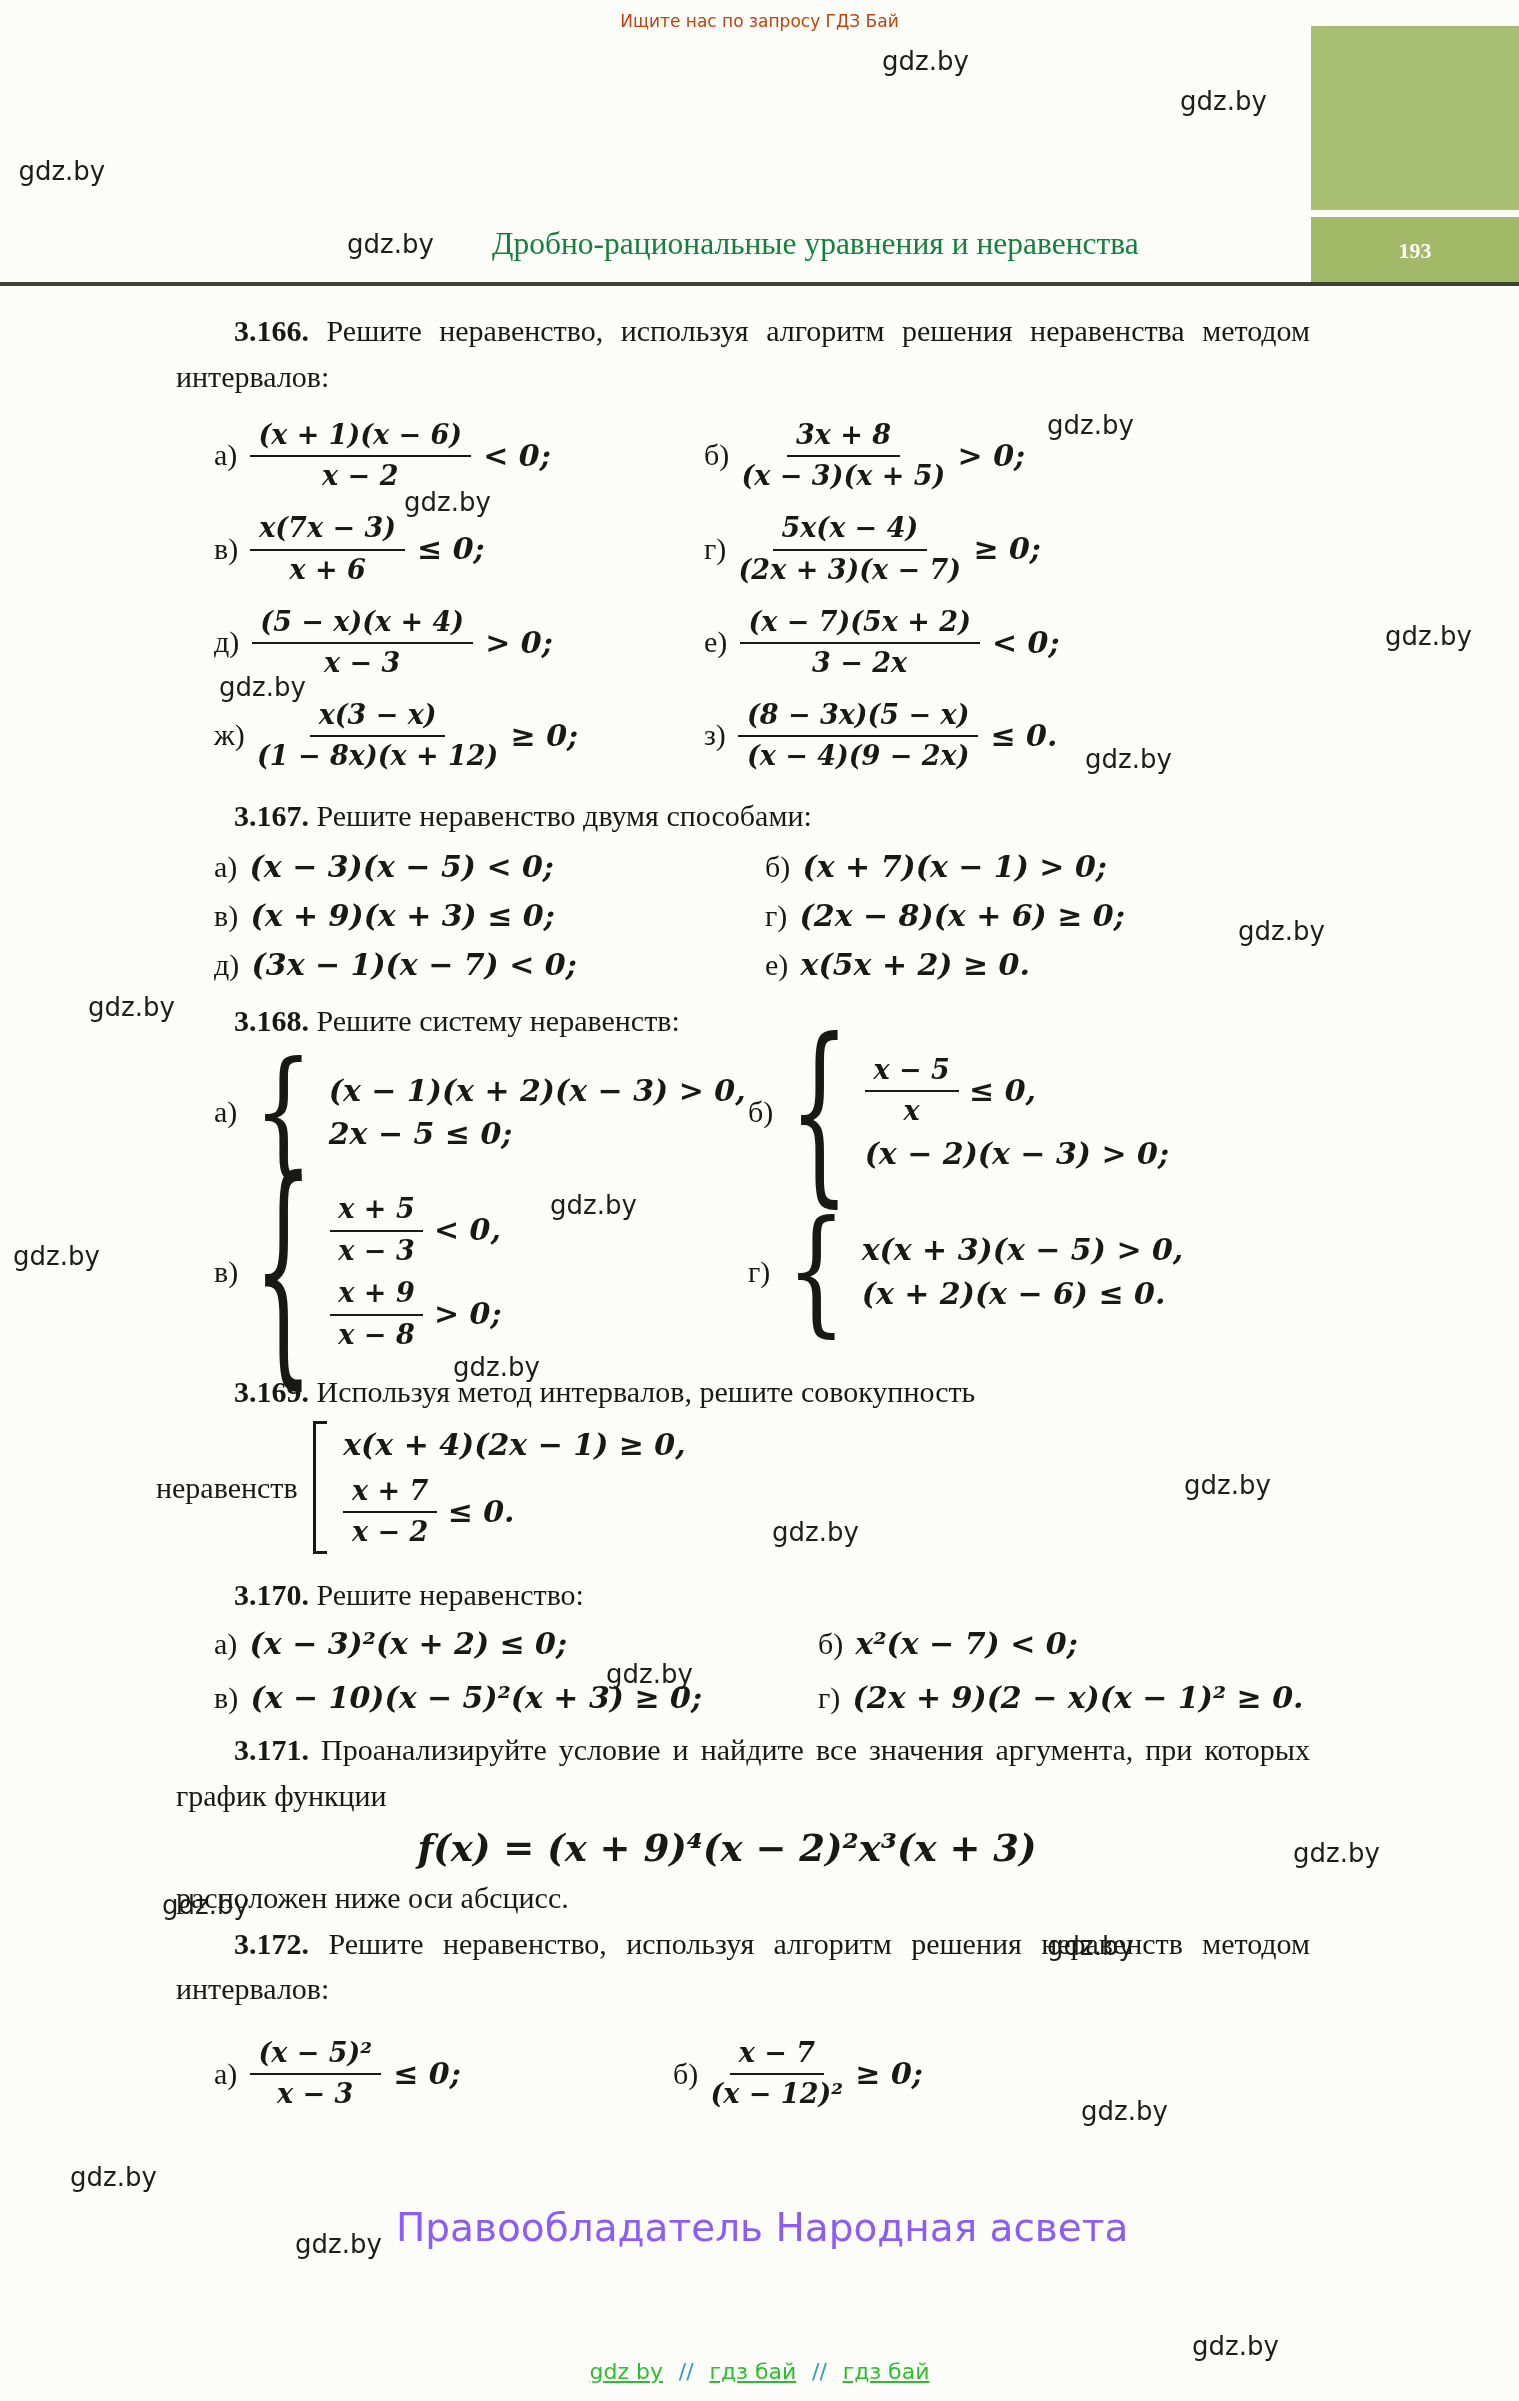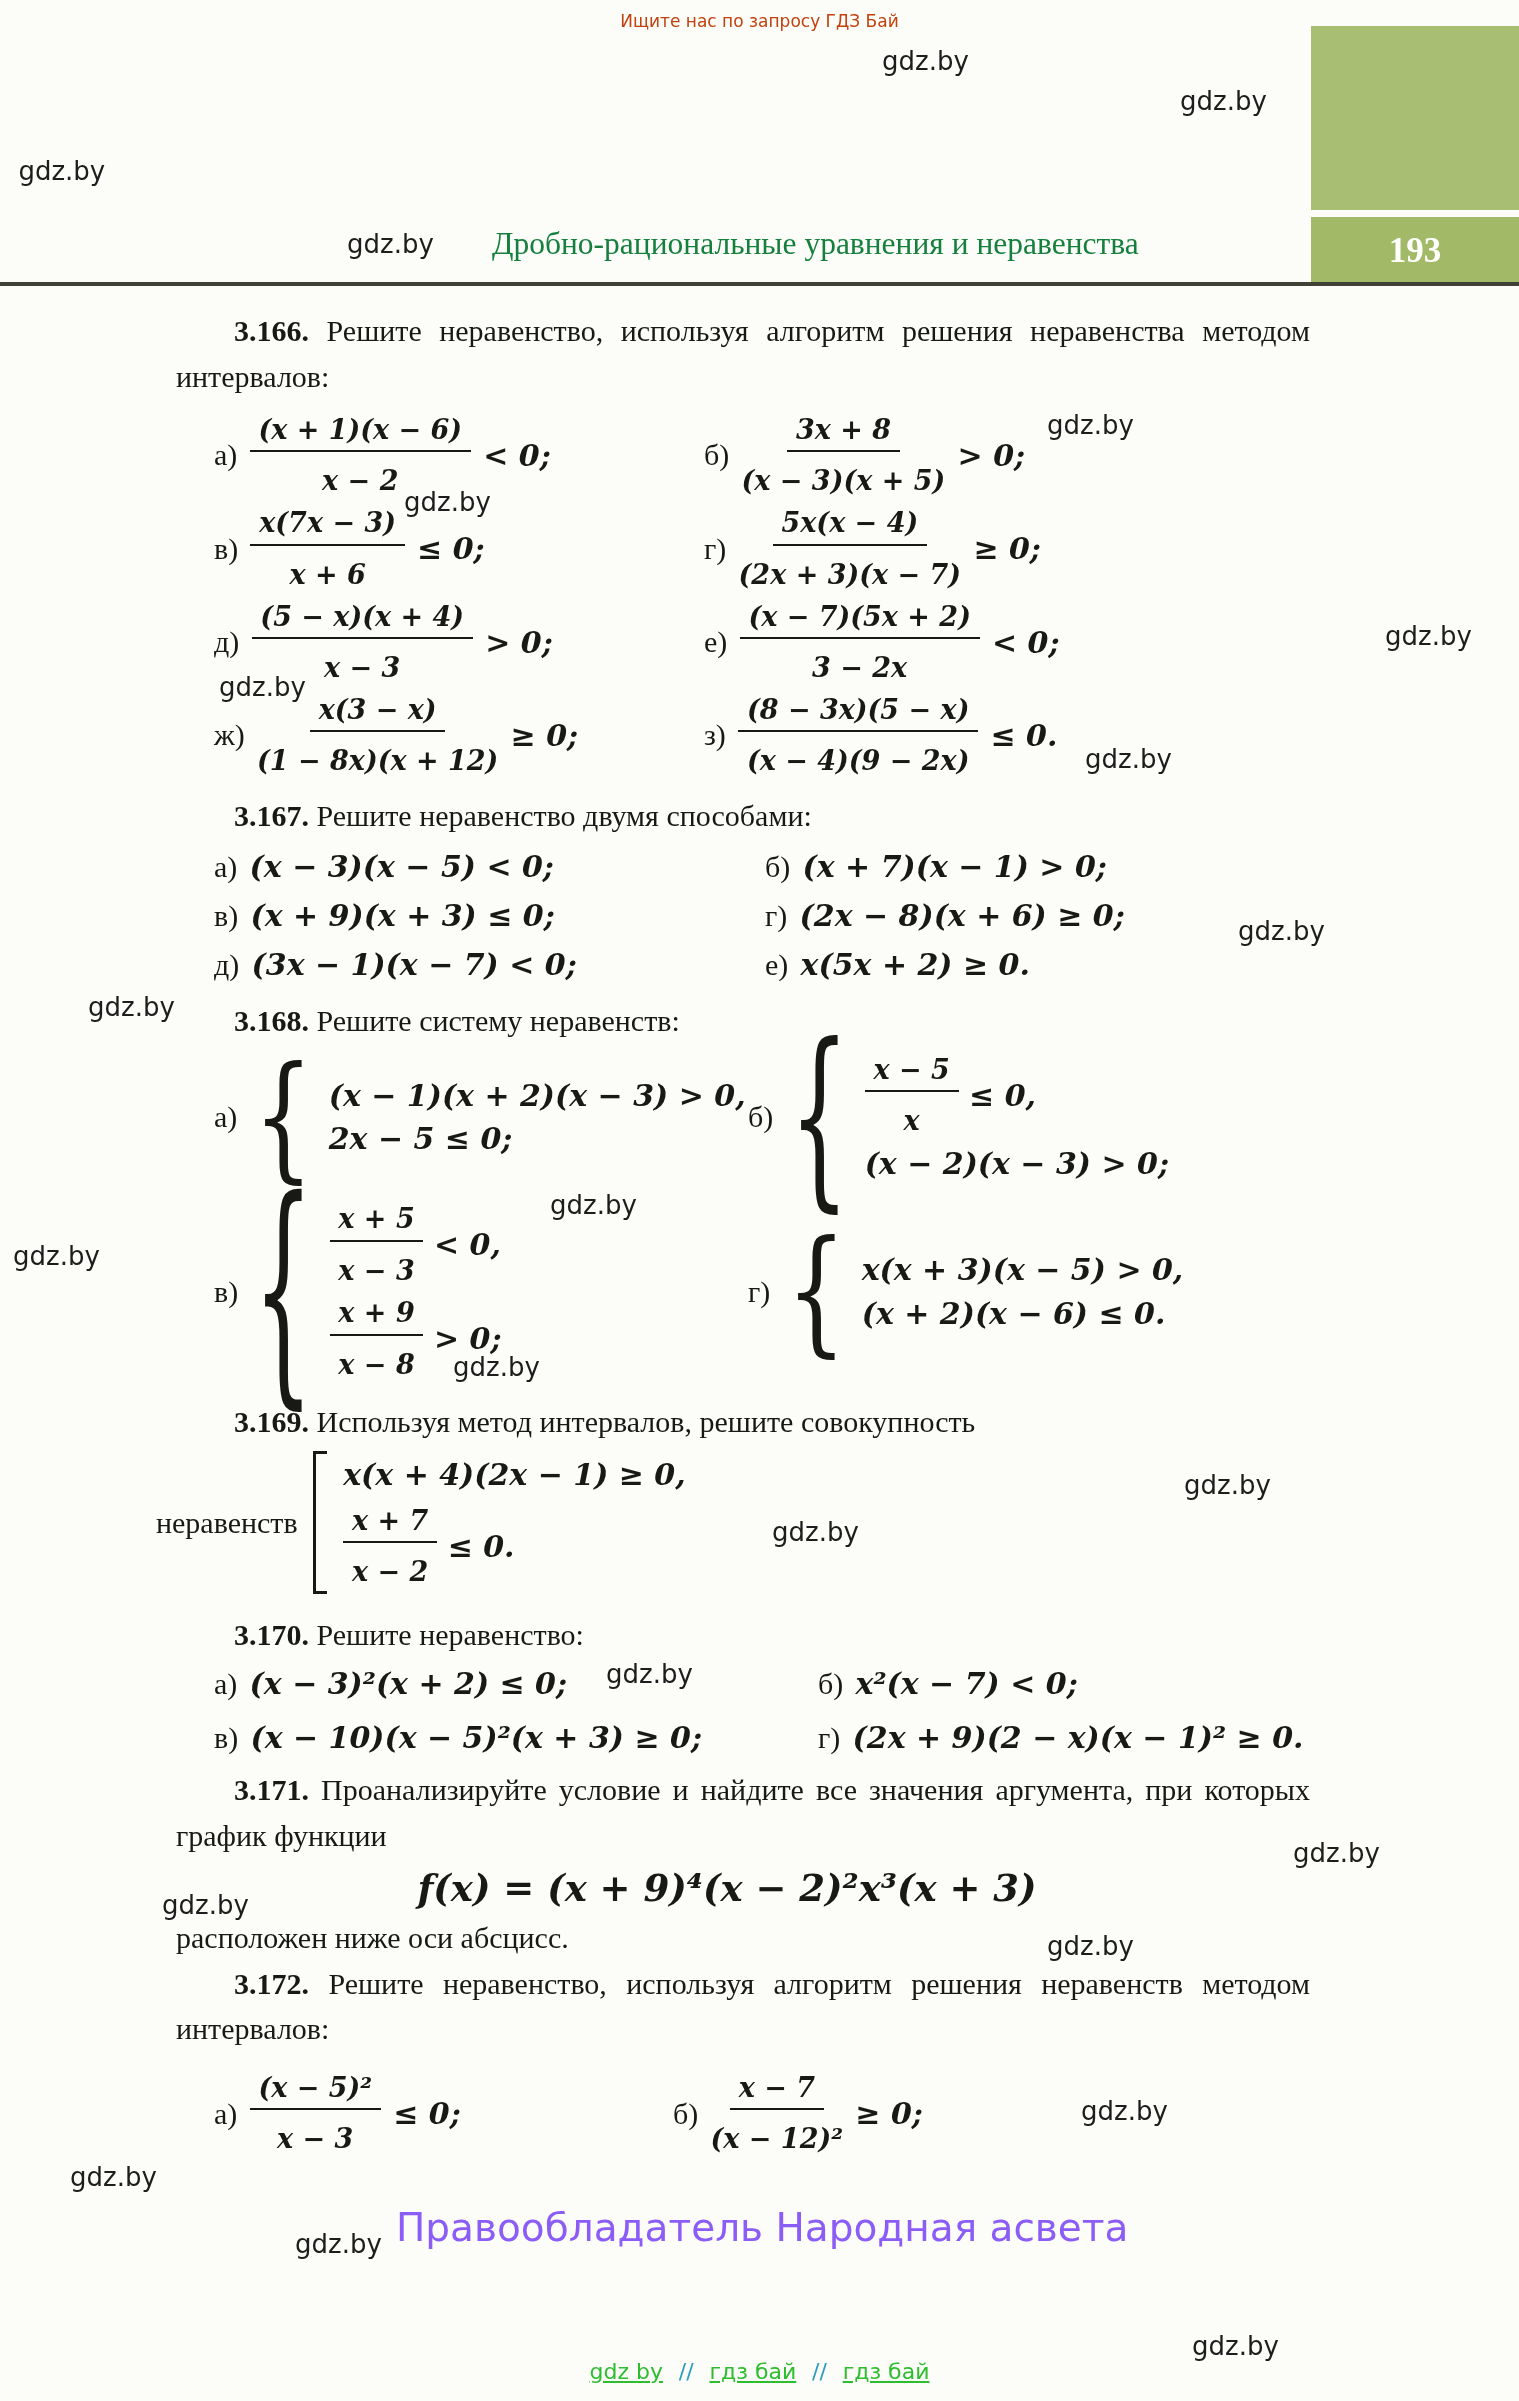--- a/index.html
+++ b/index.html
@@ -15,38 +15,38 @@
   }
   .wm {
     position:absolute; font-family:"DejaVu Sans",sans-serif;
     font-size:26px; color:#1d1d1d; white-space:nowrap;
   }
   .green-block { position:absolute; left:1311px; top:26px; width:208px; height:184px; background:#a8be72; }
   .page-badge {
     position:absolute; left:1311px; top:217px; width:208px; height:67px; background:#a2b968;
     display:flex; align-items:center; justify-content:center;
   }
-  .page-badge .pn { color:#ffffff; font-size:35px; font-weight:bold; }
+  .page-badge .pn { color:#ffffff; font-size:22px; font-weight:bold; }
   .header-title {
     position:absolute; top:226px; left:492px; width:812px; 
     font-size:31.5px; color:#15803d;
   }
   .header-rule { position:absolute; top:282px; left:0; width:1519px; height:3.5px; background:#3f4136; }
 
   .content { position:absolute; left:144px; top:308px; width:1166px; }
   .para { font-size:30px; line-height:1.52; text-align:justify;margin-left:32px; }
   .para.ind { text-indent:58px; }
   .pnum { font-weight:bold; }
 
   .math, .expr, .rel, .frac, .formula { font-family:"DejaVu Serif",serif; font-style:italic; font-weight:bold; }
   .lbl { font-size:30px; }
   .expr, .rel { font-size:30px; white-space:nowrap; }
   .frac { display:inline-flex; flex-direction:column; align-items:center; font-size:27px; line-height:1.25; }
   .frac .num { padding:0 8.8px 3.5px; border-bottom:2.6px solid #181815; white-space:nowrap; }
-  .frac .den { padding-top:12px; white-space:nowrap; }
+  .frac .den { padding-top:2px; white-space:nowrap; }
 
   .grid { display:grid; }
   .cell { display:flex; align-items:center; gap:12.3px; }
   .g166 { grid-template-columns:560px 1fr; row-gap:5.3px; margin:12.3px 0 14px; }
   .g166 .cell { min-height:88px; }
   .g166 .cell:nth-child(odd) { padding-left:70px; }
   .g167 { grid-template-columns:621px 1fr; row-gap:14px; margin:10.5px 0 15.8px; }
   .g167 .cell:nth-child(odd) { padding-left:70px; }
   .g168 { grid-template-columns:604px 1fr; row-gap:21px; margin:8.8px 0 17.5px; }
   .g168 .cell:nth-child(odd) { padding-left:70px; }

